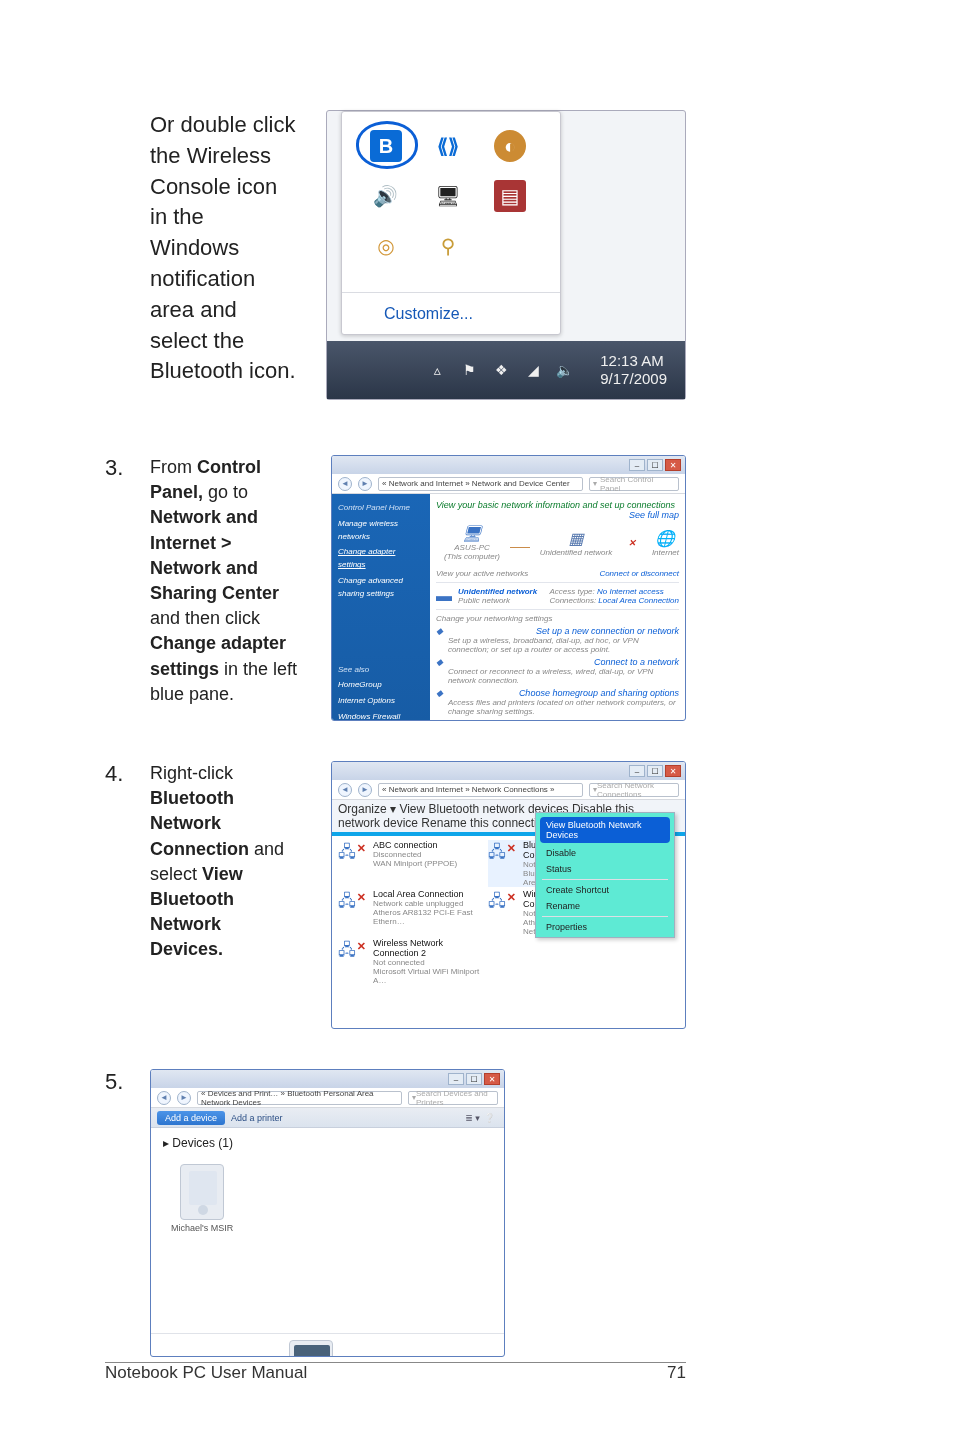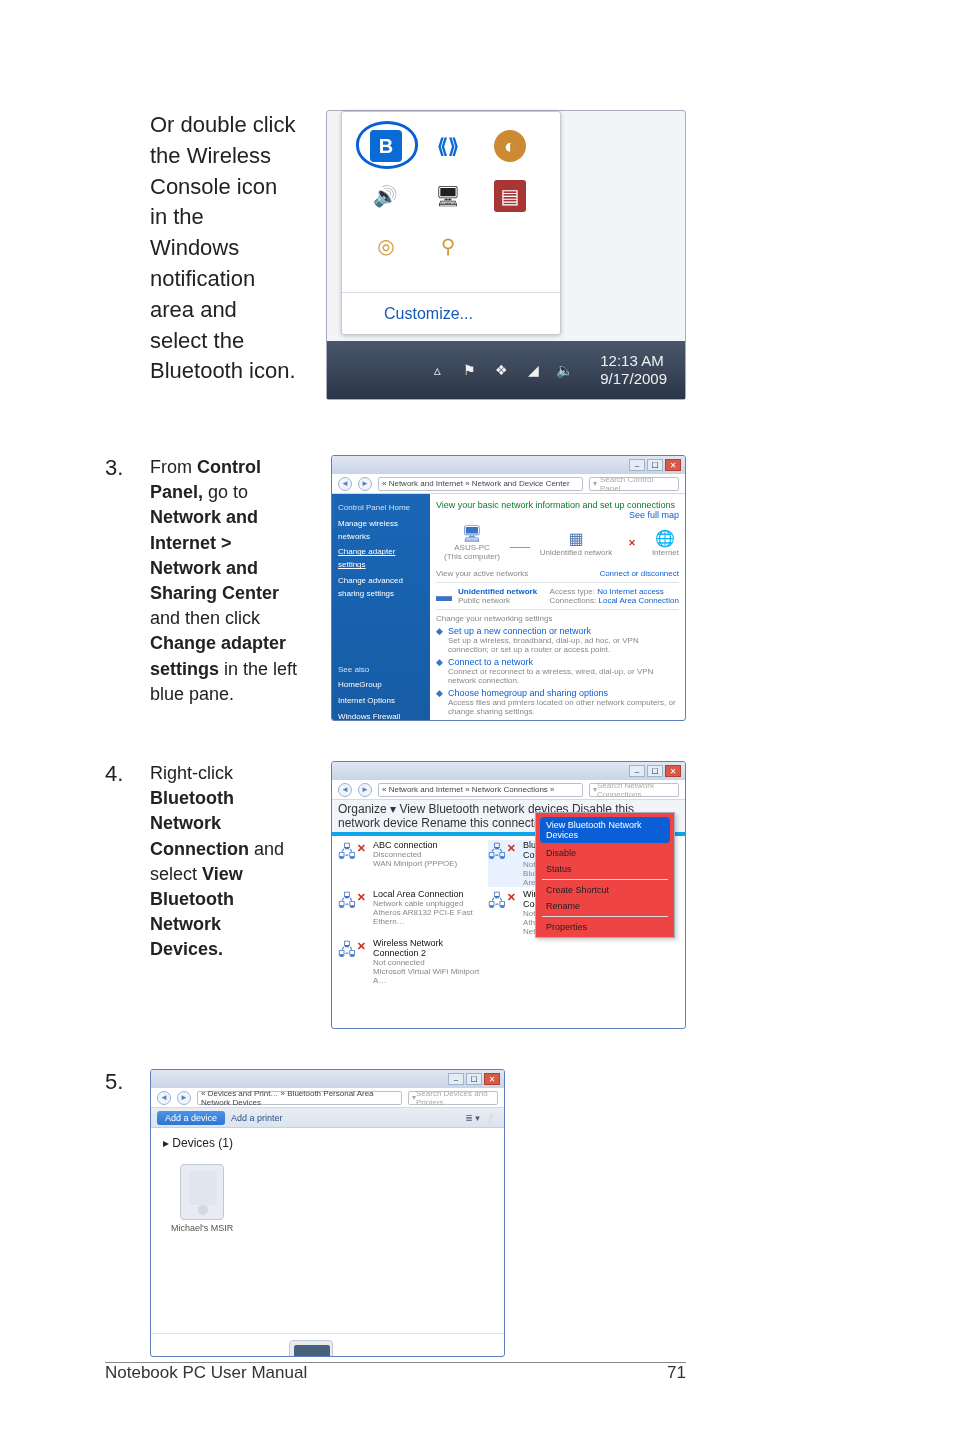--- a/index.html
+++ b/index.html
@@ -36,37 +36,37 @@
 
   
   .nsc-shot { width:355px; height:266px; background:#fff; border:1px solid #5d7fbe; border-radius:3px; position:relative; overflow:hidden; font-size:9px; }
   .nsc-titlebar { height:18px; background:linear-gradient(#e0e7f2,#c8d4e8); display:flex; align-items:center; justify-content:flex-end; gap:2px; padding-right:4px;}
   .nsc-btn { width:16px; height:12px; background:#e4ecf5; border:1px solid #9fb3cc; font-size:8px; display:flex; align-items:center; justify-content:center;}
   .nsc-btn.close{background:#d65a46;border-color:#b33f2c;color:#fff;}
   .nsc-addr { height:20px; display:flex; align-items:center; gap:6px; padding:0 6px; border-bottom:1px solid #d6d9df; }
   .nsc-nav { width:14px; height:14px; background:#eff5fe; border:1px solid #9fb3cc; border-radius:50%; display:flex; align-items:center; justify-content:center; font-size:8px; color:#6080b0;}
   .nsc-addrbox { flex:1; height:14px; border:1px solid #b9c1cd; border-radius:2px; font-size:8px; padding:0 3px; display:flex; align-items:center; color:#444;}
   .nsc-search { width:90px; height:14px; border:1px solid #b9c1cd; border-radius:2px; font-size:8px; padding:0 3px; color:#aaa; display:flex; align-items:center; }
-  .nsc-body { display:flex; height:228px; }
+  .nsc-body { display:flex; height:228px;font-style:italic; }
   .nsc-side { width:98px; background:linear-gradient(#1a66b6,#175ca5); color:#fff; padding:8px 6px; font-size:8px; line-height:1.6; }
   .nsc-side .sh { color:#cfe0f5; margin-bottom:3px; }
   .nsc-side .sl { color:#fff; text-decoration: none; display:block; margin-bottom:3px; }
   .nsc-side .sel { text-decoration: underline; }
   .nsc-main { flex:1; padding:6px; color:#333; }
-  .blue { color:#0b5fd6; }
+  .blue { color:#0b5fd6;text-align:right; }
   .green { color:#0a7c2c; }
   .gray8 { color:#888; font-size:8px;}
   .map-row { display:flex; align-items:center; gap:10px; margin:4px 0 8px 8px;}
   .divline { border-top:1px solid #e2e5ec; margin:4px 0;}
 
   
   .nc-shot { width:355px; height:268px; background:#fff; border:1px solid #5d7fbe; border-radius:3px; position:relative; overflow:hidden; font-size:9px;}
   .nc-body { padding:4px 6px; }
   .nc-item { width:150px; display:flex; gap:4px; margin-bottom:2px; }
-  .ctx-menu { position:absolute; right:10px; top:50px; width:140px; background:#ef4444; border:1px solid #a0b0c0; box-shadow:2px 2px 4px rgba(0,0,0,0.2); font-size:9px; padding:2px 0;}
+  .ctx-menu { position:absolute; right:10px; top:50px; width:140px; background:#5eead4; border:1px solid #a0b0c0; box-shadow:2px 2px 4px rgba(0,0,0,0.2); font-size:9px; padding:2px 0;}
   .ctx-item { padding:3px 10px;}
   .ctx-item.sel { background:#0b5fd6; color:#fff; margin:2px 4px; border-radius:4px; padding:3px 6px;}
   .ctx-sep { border-top:1px solid #dddfe5; margin:2px 6px;}
   .red-x { color:#cc3022; font-weight:700; font-size:11px; position:relative; left:-3px; top:2px;}
 
   
   .ad-shot { width:355px; height:288px; background:#fff; border:1px solid #5d7fbe; border-radius:3px; position:relative; overflow:hidden; font-size:9px;}
   .ad-toolbar { height:20px; background:linear-gradient(#e9edf3,#dbe3ee); display:flex; align-items:center; font-size:9px; border-bottom:1px solid #c8d0dd;}
   .ad-add { color:#fff; background:linear-gradient(#4c94e8,#2d75cf); padding:2px 8px; border-radius:3px; margin:0 6px 0 6px;}
   .ad-body { padding:8px 12px; }

